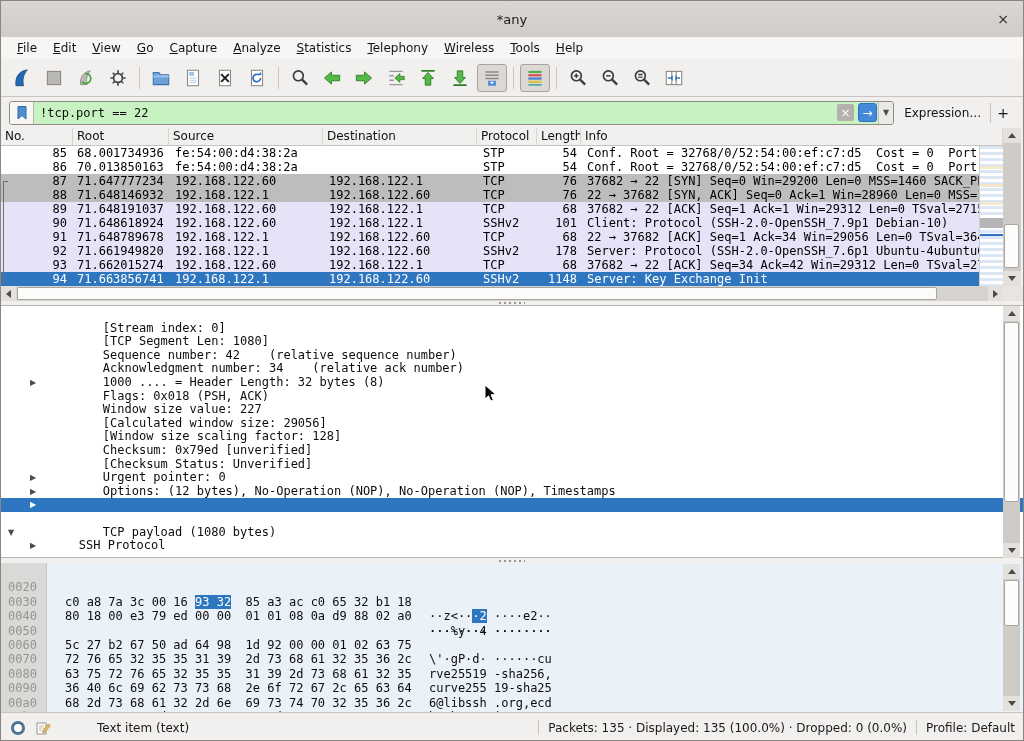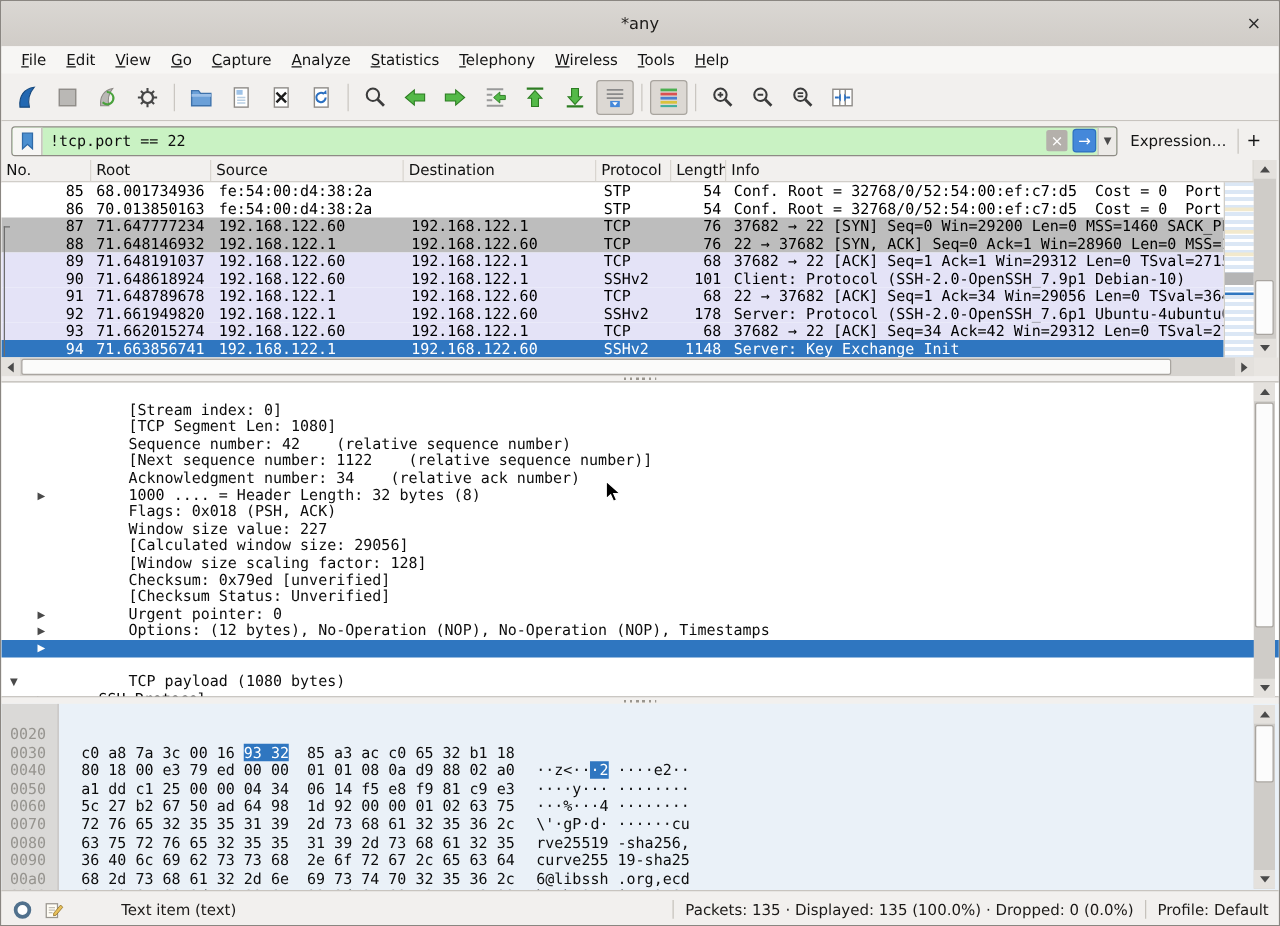--- a/index.html
+++ b/index.html
@@ -419,23 +419,20 @@
       </div>
 
       <div class="dline">
         <span class="exp"></span><span>[TCP Segment Len: 1080]</span>
       </div>
 
       <div class="dline">
         <span class="exp"></span><span>Sequence number: 42    (relative sequence number)</span>
       </div>
 
-      <div class="dline">
-        <span class="exp"></span><span>[Next sequence number: 1122    (relative sequence number)]</span>
-      </div>
 
       <div class="dline">
         <span class="exp"></span><span>Acknowledgment number: 34    (relative ack number)</span>
       </div>
 
       <div class="dline">
         <span class="exp"></span><span>1000 .... = Header Length: 32 bytes (8)</span>
       </div>
 
       <div class="dline">
@@ -516,21 +513,20 @@
         </div>
 
         <div class="hrow">
           <span class="hoff">0030</span>
           <span class="hbytes"><span>80 18 00 e3 79 ed 00 00  01 01 08 0a d9 88 02 a0</span><span class="hl"></span><span></span></span>
           <span class="hascii"><span>····y··· ········</span><span class="hl"></span><span></span></span>
         </div>
 
         <div class="hrow">
           <span class="hoff">0040</span>
-          <span class="hbytes"><span>a1 dd c1 25 00 00 04 34  06 14 f5 e8 f9 81 c9 e3</span><span class="hl"></span><span></span></span>
           <span class="hascii"><span>···%···4 ········</span><span class="hl"></span><span></span></span>
         </div>
 
         <div class="hrow">
           <span class="hoff">0050</span>
           <span class="hbytes"><span>5c 27 b2 67 50 ad 64 98  1d 92 00 00 01 02 63 75</span><span class="hl"></span><span></span></span>
           <span class="hascii"><span>\'·gP·d· ······cu</span><span class="hl"></span><span></span></span>
         </div>
 
         <div class="hrow">

